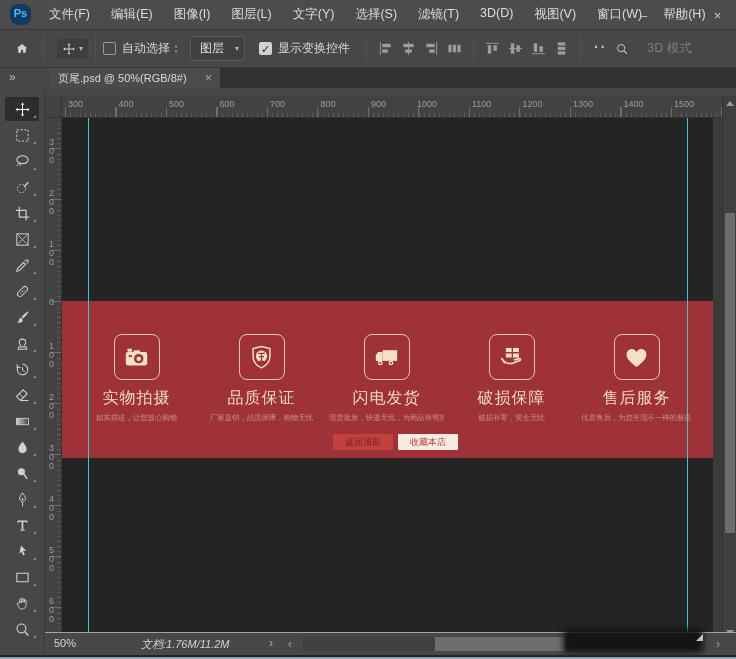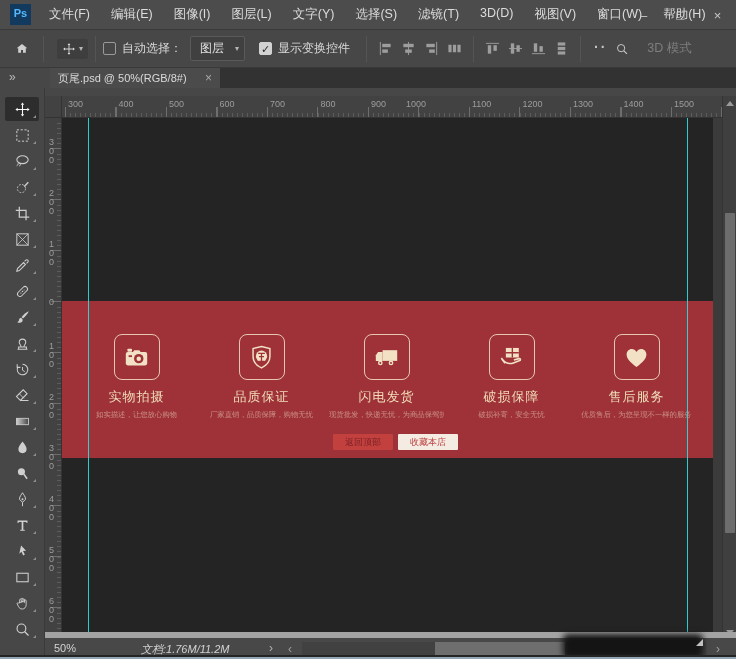--- a/index.html
+++ b/index.html
@@ -7,21 +7,21 @@
   .app {
     position: relative; width: 736px; height: 659px;
     background: #474747; overflow: hidden;
     font-family: "Liberation Sans", "DejaVu Sans", sans-serif;
     color: #d6d6d6; user-select: none;
   }
   
   .menubar { position:absolute; left:0; top:0; width:736px; height:30px;
     background:#4c4c4c; border-bottom:1px solid #3a3a3a;
     display:flex; align-items:center; }
-  .ps-logo { width:21px; height:21px; margin-left:10px; border-radius:0;
+  .ps-logo { width:21px; height:21px; margin-left:10px; border-radius:8px;
     background:#123a5e; border:1px solid #3e8ddб; color:#55b9ff;
     font-size:11px; font-weight:bold; text-align:center; line-height:19px; }
   .menu-items { display:flex; margin-left:18px; gap:21px; font-size:12.5px; color:#dcdcdc; }
   .menu-item { cursor:default; white-space:nowrap; }
   .win-controls { position:absolute; right:0; top:0; height:30px; display:flex; }
   .win-btn { width:37px; height:30px; display:flex; align-items:center; justify-content:center;
     color:#c9c9c9; font-size:13px; }
   
   .optionsbar { position:absolute; left:0; top:30px; width:736px; height:38px;
     background:#474747; border-bottom:1px solid #393939;
@@ -82,42 +82,42 @@
     background-repeat:no-repeat; }
   .vlabel { position:absolute; left:2px; font-size:9px; color:#9d9d9d; line-height:7.5px;
     writing-mode:vertical-lr; text-orientation:upright; letter-spacing:-1px; }
   .viewport { position:absolute; left:17px; top:22px; width:660px; height:522px; background:#3b3b3b; overflow:hidden; }
   .document { position:absolute; left:0; top:0; width:651px; height:522px; background:#242424; }
   .banner { position:absolute; left:0; top:183px; width:651px; height:157px; background:var(--banner-red); }
   .features { display:flex; justify-content:space-between; padding:33px 14px 0 12px; }
   .feature { width:125px; text-align:center; }
   .f-box { width:46px; height:46px; margin:0 auto; border:1px solid rgba(242,225,196,.85);
     border-radius:8px; display:flex; align-items:center; justify-content:center; }
-  .f-title { margin-top:8px; font-size:13px; color:#f0ddba; letter-spacing:1px; }
+  .f-title { margin-top:8px; font-size:16px; color:#f0ddba; letter-spacing:1px; }
   .f-sub { margin-top:3px; font-size:8px; color:rgba(244,224,202,.5); white-space:nowrap;
     overflow:hidden; transform:scale(.92); }
   .banner-buttons { position:absolute; left:8px; top:133px; width:100%; display:flex;
     justify-content:center; gap:5px; }
   .bn-btn { height:16px; min-width:60px; padding:0 10px; font-size:9px; line-height:16px;
     text-align:center; border-radius:1px; }
   .bn-btn.solid { background:#c2413f; color:#7c1f22; }
   .bn-btn.light { background:#f4ece2; color:#bb3a3c; }
   .guide { position:absolute; top:0; width:1px; height:522px; background:var(--guide); opacity:.95; }
   
   .vscroll { position:absolute; left:677px; top:0; width:14px; height:544px; background:#3f3f3f;
     border-left:1px solid #343434; }
   .vthumb { position:absolute; left:2px; top:117px; width:10px; height:320px; background:#6d6d6d; border-radius:1px; }
   .arrow { position:absolute; left:3px; width:0; height:0; }
   .arrow.up { top:5px; border-left:4px solid transparent; border-right:4px solid transparent;
     border-bottom:5px solid #9a9a9a; }
   .arrow.down { bottom:5px; border-left:4px solid transparent; border-right:4px solid transparent;
     border-top:5px solid #9a9a9a; }
   
   .statusbar { position:absolute; left:45px; top:632px; width:691px; height:23px; background:#484848;
-    border-top:6px solid #a3a3a3; font-size:11px; color:#d3d3d3; }
+    border-top:1px solid #a3a3a3; font-size:11px; color:#d3d3d3; }
   .sb-zoom { position:absolute; left:9px; top:4px; }
   .sb-doc { position:absolute; left:96px; top:4px;font-style:italic; }
   .sb-expand { position:absolute; left:224px; top:3px; color:#b0b0b0; font-size:12px; }
   .hscroll { position:absolute; left:243px; top:2px; width:432px; height:18px; }
   .hs-arrow { position:absolute; top:4px; color:#9e9e9e; font-size:12px; line-height:10px; }
   .hs-arrow.left { left:0; }
   .hs-arrow.right { right:0; }
   .hs-track { position:absolute; left:14px; right:14px; top:2px; height:14px; background:#414141; }
   .hs-thumb { position:absolute; left:133px; width:130px; top:0; height:14px; background:#6e6e6e; }
   .censor { position:absolute; left:518px; top:-4px; width:140px; height:24px; background:#141414;
@@ -397,21 +397,21 @@
   <div class="canvas-area">
     <div class="ruler-corner"></div>
     <div class="hruler" id="hruler">
         <span class="hlabel" style="left: 6px;">300</span>
         <span class="hlabel" style="left: 56.5px;">400</span>
         <span class="hlabel" style="left: 107px;">500</span>
         <span class="hlabel" style="left: 157.5px;">600</span>
         <span class="hlabel" style="left: 208px;">700</span>
         <span class="hlabel" style="left: 258.5px;">800</span>
         <span class="hlabel" style="left: 309px;">900</span>
-        <span class="hlabel" style="left: 344px;">1000</span>
+        <span class="hlabel" style="left: 355px;">1000</span>
         <span class="hlabel" style="left: 410px;">1100</span>
         <span class="hlabel" style="left: 460.5px;">1200</span>
         <span class="hlabel" style="left: 511px;">1300</span>
         <span class="hlabel" style="left: 561.5px;">1400</span>
         <span class="hlabel" style="left: 612px;">1500</span>
       </div>
     <div class="vruler" id="vruler">
         <span class="vlabel" style="top: 18.6px;">300</span>
         <span class="vlabel" style="top: 69.6px;">200</span>
         <span class="vlabel" style="top: 120.6px;">100</span>

